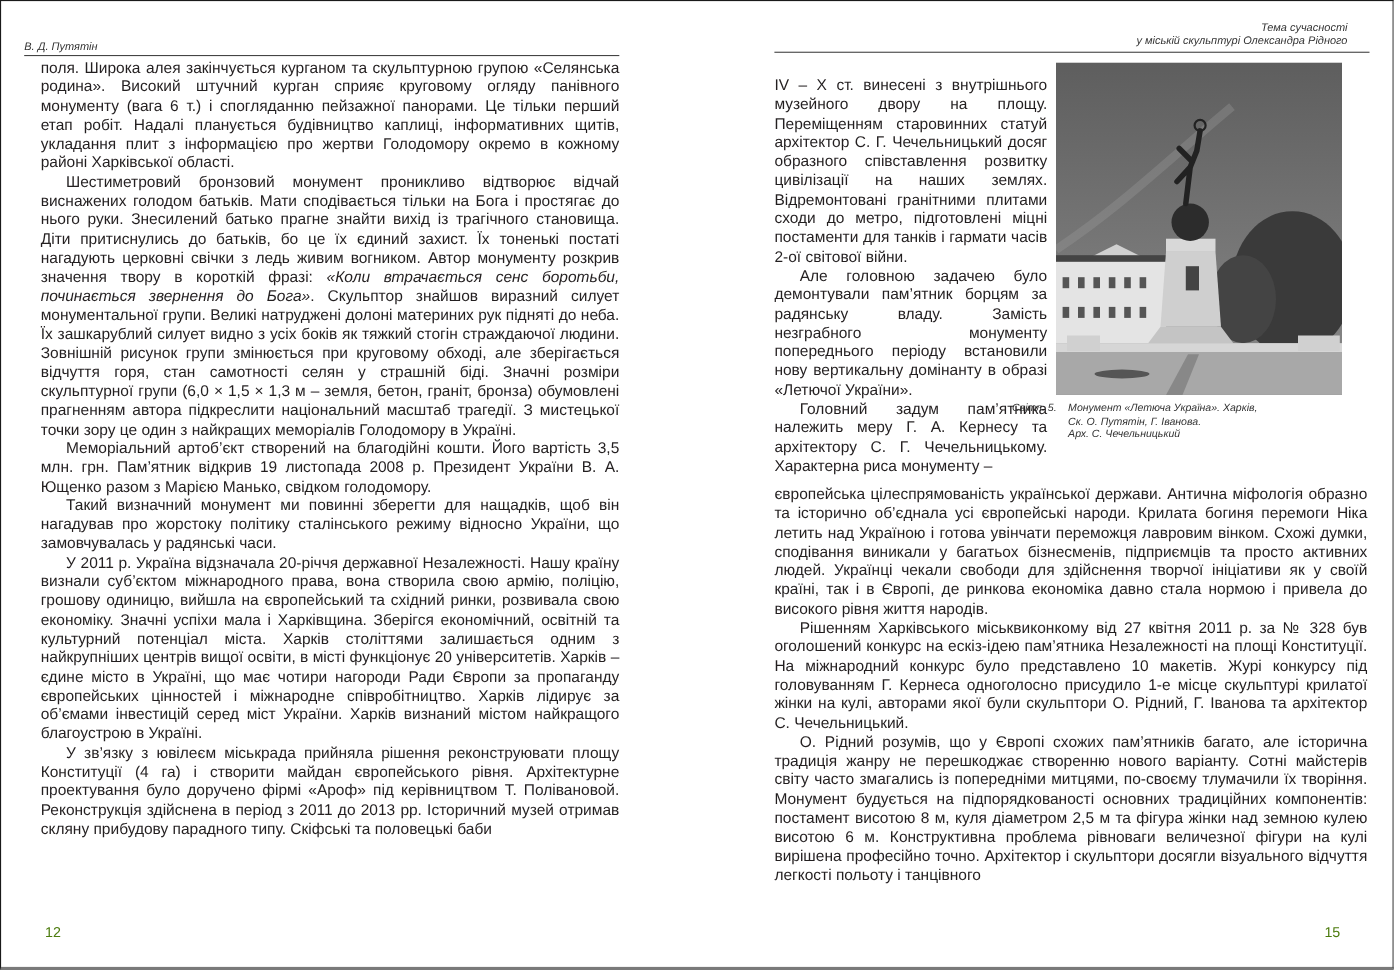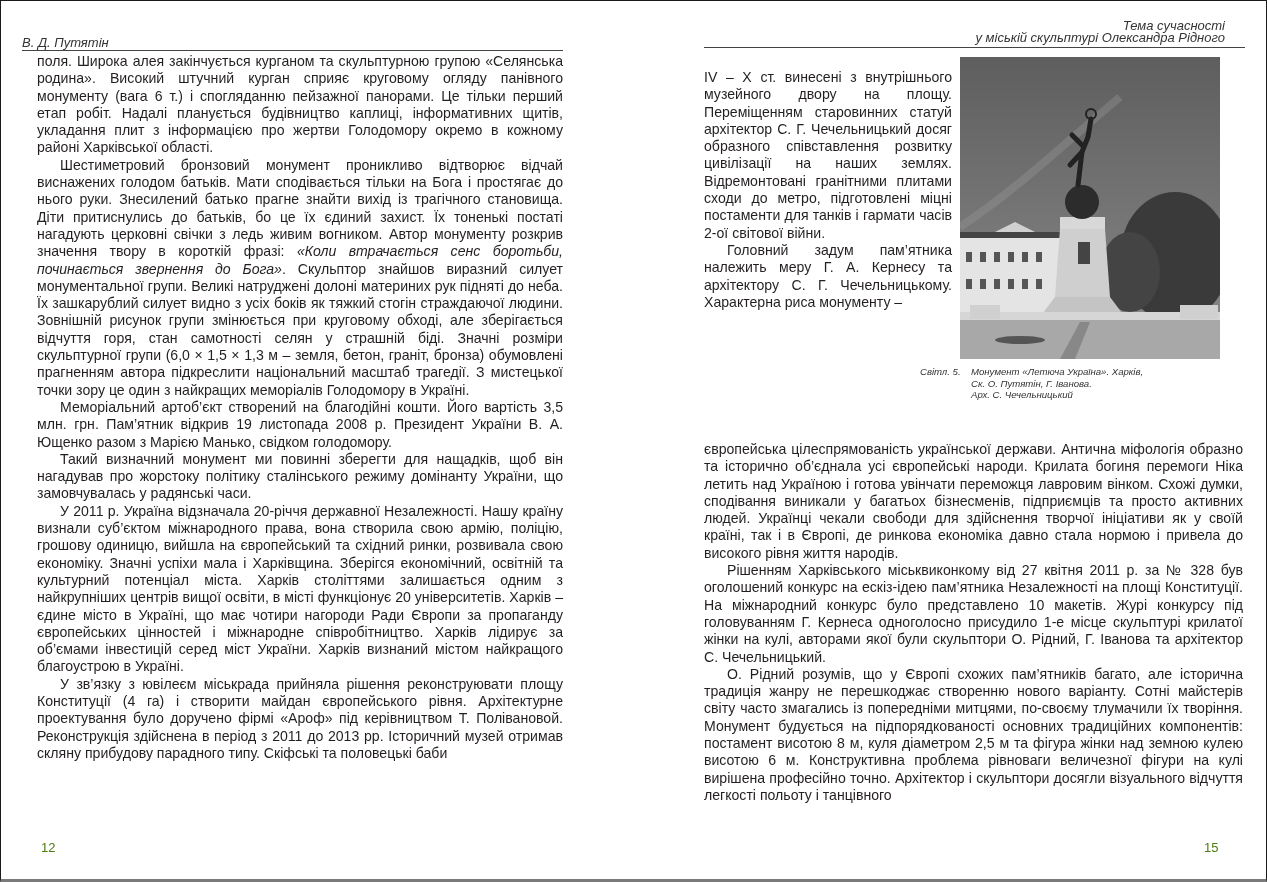--- a/index.html
+++ b/index.html
@@ -15,21 +15,21 @@
       border: 1px solid #1a1a1a;
       border-bottom: 3px solid #7a7a7a;
       background: #fff;
     }
     .page { position: absolute; top: 0; height: 878px; }
     .page-left { left: 0; width: 633px; }
     .page-right { left: 633px; width: 633px; }
 
     .running-head {
       position: absolute;
-      font-size: 13px; font-style: italic; color: #333;
+      font-size: 10px; font-style: italic; color: #333;
       line-height: 12px;
     }
     .page-left .running-head { left: 21px; top: 36px; }
     .page-right .running-head { right: 42px; top: 19px; text-align: right; }
     .head-rule { position: absolute; height: 1px; background: #444; }
     .page-left .head-rule { left: 21px; width: 541px; top: 49px; }
     .page-right .head-rule { left: 70px; width: 541px; top: 46px; }
 
     .text {
       position: absolute;
@@ -67,37 +67,38 @@
 <div class="spread">
 
   <div class="page page-left">
     <div class="running-head">В. Д. Путятін</div>
     <div class="head-rule"></div>
 
     <div class="text">
       <p>поля. Широка алея закінчується курганом та скульптурною групою «Селянська родина». Високий штучний курган сприяє круговому огляду панівного монументу (вага 6 т.) і спогляданню пейзажної панорами. Це тільки перший етап робіт. Надалі планується будівництво каплиці, інформативних щитів, укладання плит з інформацією про жертви Голодомору окремо в кожному районі Харківської області.</p>
       <p class="indent"><span>Шестиметровий бронзовий монумент проникливо відтворює відчай виснажених голодом батьків. Мати сподівається тільки на Бога і простягає до нього руки. Знесилений батько прагне знайти вихід із трагічного становища. Діти притиснулись до батьків, бо це їх єдиний захист. Їх тоненькі постаті нагадують церковні свічки з ледь живим вогником. Автор монументу розкрив значення твору в короткій фразі: </span><span class="it">«Коли втрачається сенс боротьби, починається звернення до Бога»</span><span>. Скульптор знайшов виразний силует монументальної групи. Великі натруджені долоні материних рук підняті до неба. Їх зашкарублий силует видно з усіх боків як тяжкий стогін страждаючої людини. Зовнішній рисунок групи змінюється при круговому обході, але зберігається відчуття горя, стан самотності селян у страшній біді. Значні розміри скульптурної групи (6,0 × 1,5 × 1,3 м – земля, бетон, граніт, бронза) обумовлені прагненням автора підкреслити національний масштаб трагедії. З мистецької точки зору це один з найкращих меморіалів Голодомору в Україні.</span></p>
       <p class="indent">Меморіальний артоб’єкт створений на благодійні кошти. Його вартість 3,5 млн. грн. Пам’ятник відкрив 19 листопада 2008 р. Президент України В. А. Ющенко разом з Марією Манько, свідком голодомору.</p>
-      <p class="indent">Такий визначний монумент ми повинні зберегти для нащадків, щоб він нагадував про жорстоку політику сталінського режиму домінанту України, що замовчувалась у радянські часи.</p>
+      <p class="indent">Такий визначний монумент ми повинні зберегти для нащадків, щоб він нагадував про жорстоку політику сталінського режиму відносно України, що замовчувалась у радянські часи.</p>
       <p class="indent">У 2011 р. Україна відзначала 20-річчя державної Незалежності. Нашу країну визнали суб’єктом міжнародного права, вона створила свою армію, поліцію, грошову одиницю, вийшла на європейський та східний ринки, розвивала свою економіку. Значні успіхи мала і Харківщина. Зберігся економічний, освітній та культурний потенціал міста. Харків століттями залишається одним з найкрупніших центрів вищої освіти, в місті функціонує 20 університетів. Харків – єдине місто в Україні, що має чотири нагороди Ради Європи за пропаганду європейських цінностей і міжнародне співробітництво. Харків лідирує за об’ємами інвестицій серед міст України. Харків визнаний містом найкращого благоустрою в Україні.</p>
       <p class="indent">У зв’язку з ювілеєм міськрада прийняла рішення реконструювати площу Конституції (4 га) і створити майдан європейського рівня. Архітектурне проектування було доручено фірмі «Ароф» під керівництвом Т. Полівановой. Реконструкція здійснена в період з 2011 до 2013 рр. Історичний музей отримав скляну прибудову парадного типу. Скіфські та половецькі баби</p>
     </div>
 
     <div class="folio">12</div>
   </div>
 
   <div class="page page-right">
     <div class="running-head">
       <div>Тема сучасності</div>
       <div>у міській скульптурі Олександра Рідного</div>
     </div>
     <div class="head-rule"></div>
 
     <div class="text text-top">
       <p>IV – X ст. винесені з внутрішнього музейного двору на площу. Переміщенням старовинних статуй архітектор С. Г. Чечельницький досяг образного співставлення розвитку цивілізації на наших землях. Відремонтовані гранітними плитами сходи до метро, підготовлені міцні постаменти для танків і гармати часів 2-ої світової війни.</p>
+      <p class="indent">Але головною задачею було демонтували пам’ятник борцям за радянську владу. Замість незграбного монументу попереднього періоду встановили нову вертикальну домінанту в образі «Летючої України».</p>
       <p class="indent">Головний задум пам’ятника належить меру Г. А. Кернесу та архітектору С. Г. Чечельницькому. Характерна риса монументу –</p>
     </div>
 
     <div class="photo">
       <svg width="260" height="302" viewBox="0 0 260 302" xmlns="http://www.w3.org/2000/svg">
         <defs>
           <linearGradient id="sky" x1="0" y1="0" x2="0" y2="1">
             <stop offset="0" stop-color="#5e5e5e"></stop>
             <stop offset="1" stop-color="#8a8a8a"></stop>
           </linearGradient>

